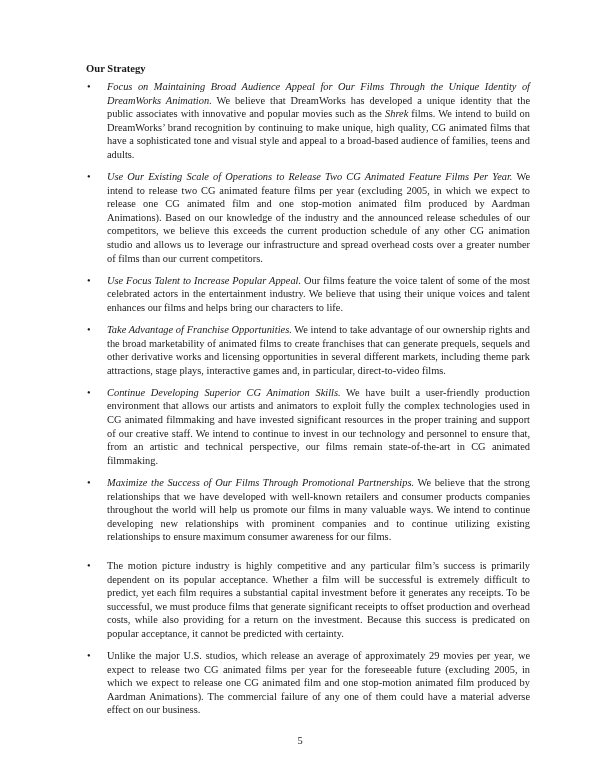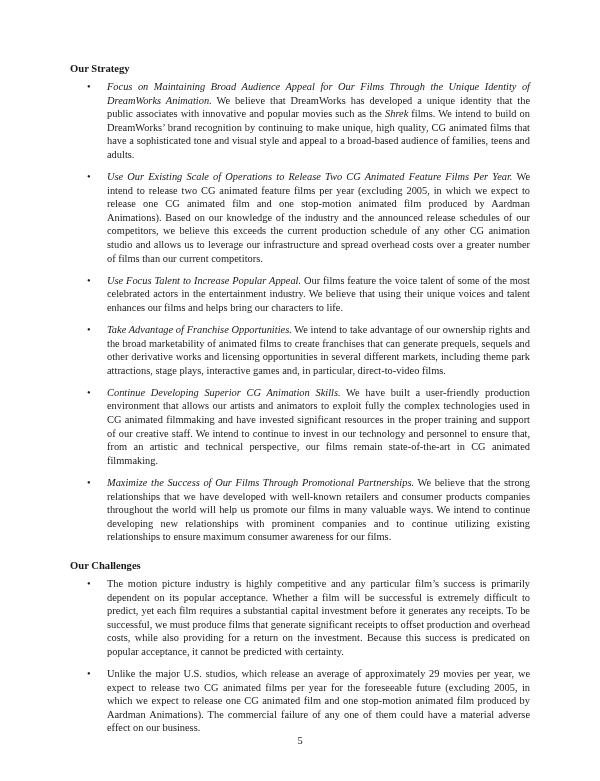--- a/index.html
+++ b/index.html
@@ -2,21 +2,21 @@
 <html><head>
 <meta charset="utf-8">
 <style>
   html, body { margin: 0; padding: 0; background: #ffffff; }
   body { width: 600px; height: 781px; position: relative; overflow: hidden; }
   .page {
     position: absolute; left: 70px; top: 62px; width: 460px;
     font-family: "Liberation Serif", serif; font-size: 10.4px; line-height: 13.6px;
     color: #1a1a1a; text-align: justify;
   }
-  h2 { font-size: 10.6px; font-weight: bold; margin: 0 0 5px 0; line-height: 13px; }
+  h2 { font-size: 10.6px; font-weight: bold; margin: 0 0 5px 16px; line-height: 13px; }
   p.intro { margin: 0 0 8px 0; text-indent: 20px; }
   ul { list-style: none; margin: 0; padding: 0; }
   li { position: relative; padding-left: 37px; margin-bottom: 8.5px; }
   li .bullet { position: absolute; left: 17px; top: 0; }
   em { font-style: italic; }
   .section2 { margin-top: 15px; }
   .page-number {
     position: absolute; left: 0; width: 600px; top: 735px; text-align: center;
     font-family: "Liberation Serif", serif; font-size: 10.4px; color: #1a1a1a;
   }
@@ -49,21 +49,20 @@
         <em>Continue Developing Superior CG Animation Skills.</em><span>  We have built a user-friendly production environment that allows our artists and animators to exploit fully the complex technologies used in CG animated filmmaking and have invested significant resources in the proper training and support of our creative staff. We intend to continue to invest in our technology and personnel to ensure that, from an artistic and technical perspective, our films remain state-of-the-art in CG animated filmmaking.</span>
       </li>
       <li>
         <span class="bullet">•</span>
         <em>Maximize the Success of Our Films Through Promotional Partnerships.</em><span>  We believe that the strong relationships that we have developed with well-known retailers and consumer products companies throughout the world will help us promote our films in many valuable ways. We intend to continue developing new relationships with prominent companies and to continue utilizing existing relationships to ensure maximum consumer awareness for our films.</span>
       </li>
     </ul>
   </section>
 
   <section class="section2">
-    <h2>Our Challenges</h2>
     <ul>
       <li>
         <span class="bullet">•</span>
         <span>The motion picture industry is highly competitive and any particular film’s success is primarily dependent on its popular acceptance. Whether a film will be successful is extremely difficult to predict, yet each film requires a substantial capital investment before it generates any receipts. To be successful, we must produce films that generate significant receipts to offset production and overhead costs, while also providing for a return on the investment. Because this success is predicated on popular acceptance, it cannot be predicted with certainty.</span>
       </li>
       <li>
         <span class="bullet">•</span>
         <span>Unlike the major U.S. studios, which release an average of approximately 29 movies per year, we expect to release two CG animated films per year for the foreseeable future (excluding 2005, in which we expect to release one CG animated film and one stop-motion animated film produced by Aardman Animations). The commercial failure of any one of them could have a material adverse effect on our business.</span>
       </li>
     </ul>

